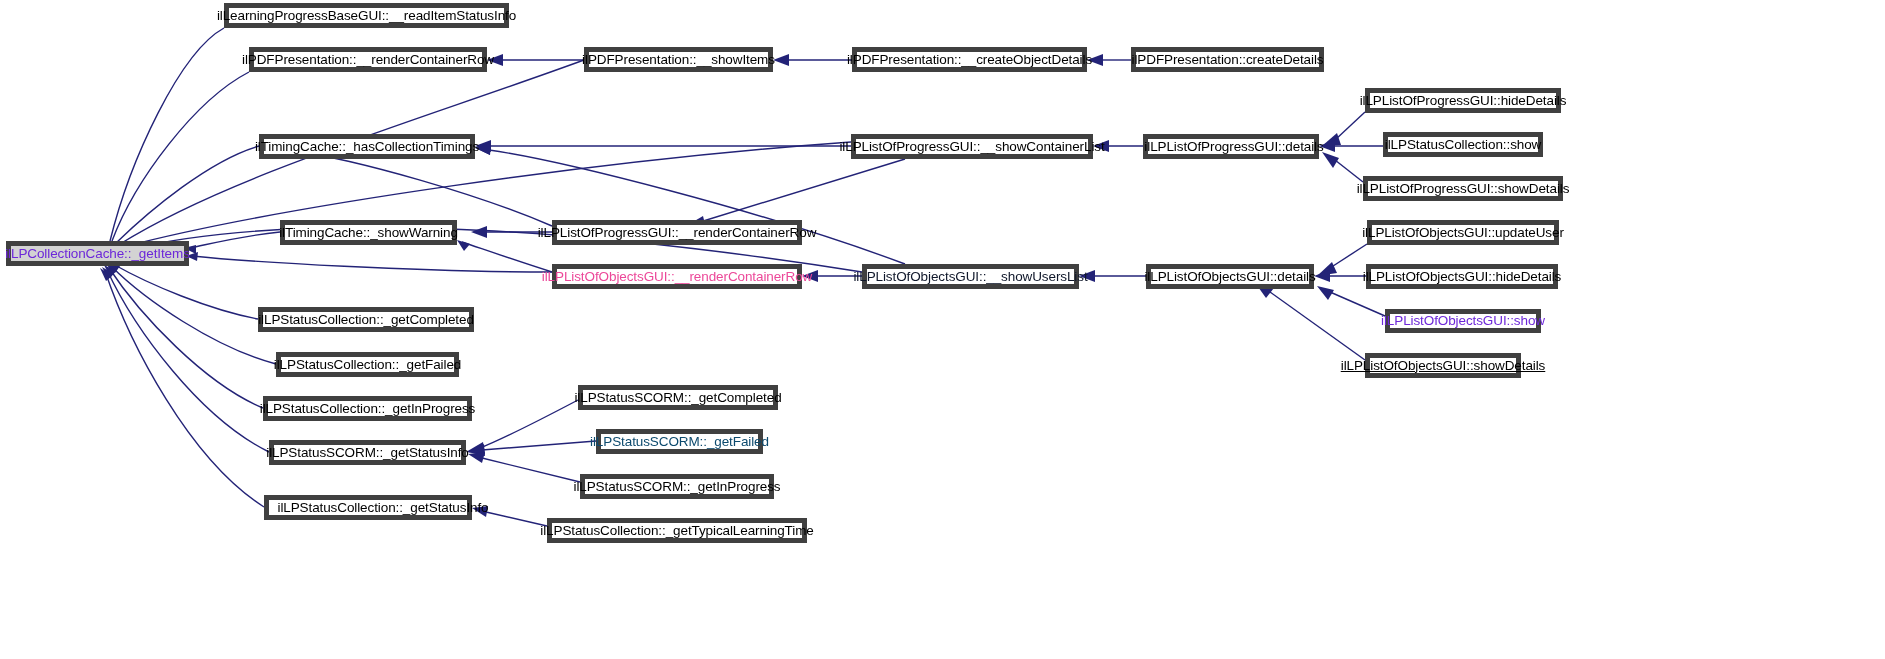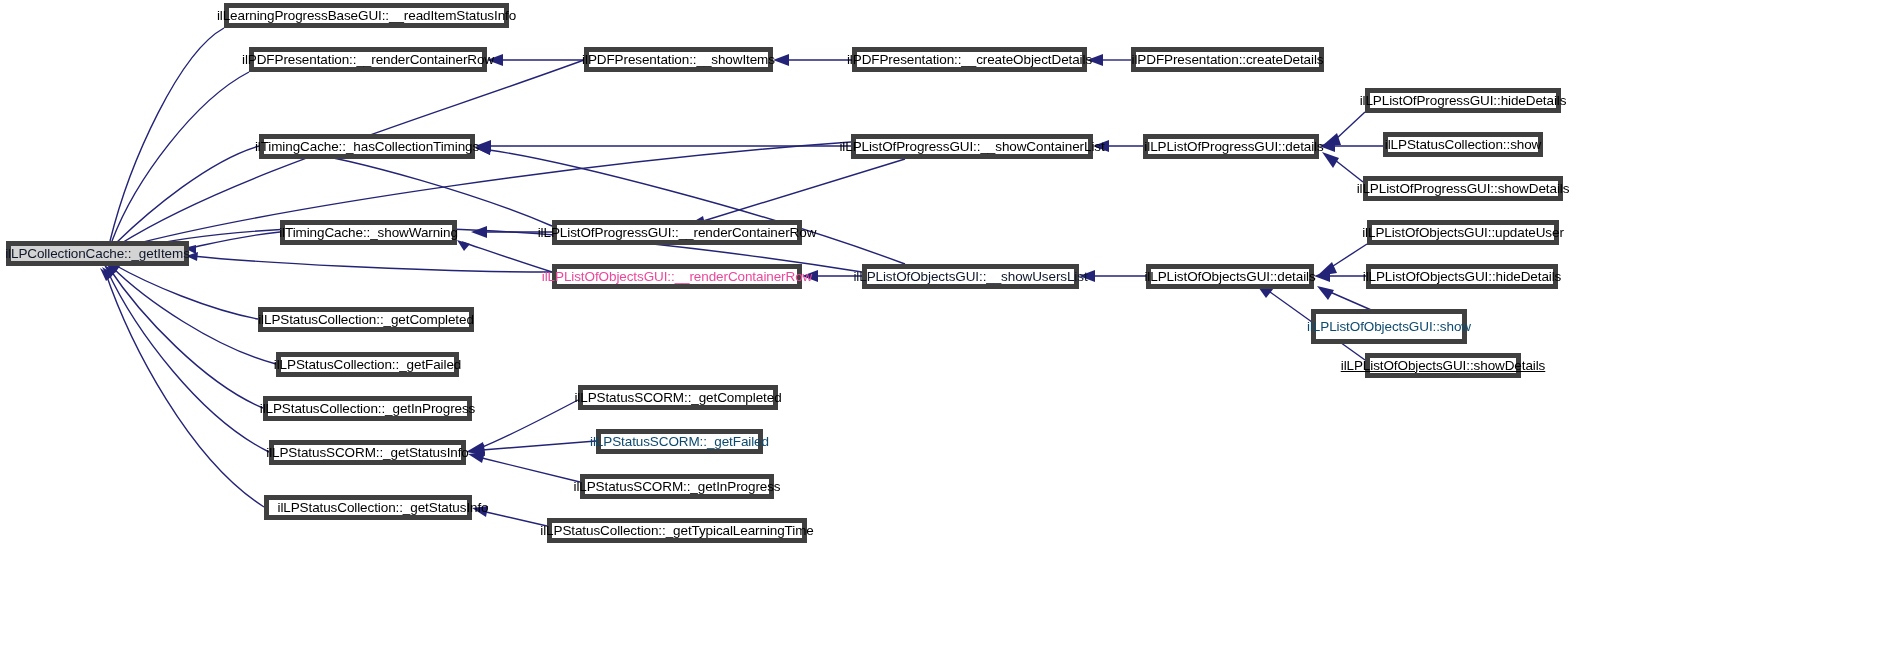--- a/index.html
+++ b/index.html
@@ -123,40 +123,40 @@
       <path class="edge-path" d="M578,400 C540,420 500,440 480,448" stroke="#232377"></path>
       <path class="edge-head" d="M466,452 L483,442 L485,454 Z" fill="#232377"></path>
       <path class="edge-path" d="M596,441 L482,450" stroke="#232377"></path>
       <path class="edge-head" d="M468,452 L484,444 L485,456 Z" fill="#232377"></path>
       <path class="edge-path" d="M580,482 L482,458" stroke="#232377"></path>
       <path class="edge-head" d="M468,454 L485,452 L482,463 Z" fill="#232377"></path>
       <path class="edge-path" d="M547,526 L486,512" stroke="#232377"></path>
       <path class="edge-head" d="M472,508 L488,506 L486,517 Z" fill="#232377"></path>
     </svg>
   <div id="node-layer">
-      <div class="node root" style="left: 6px; top: 241px; width: 183px; height: 25px; background: rgb(211, 211, 211); border-color: rgb(64, 64, 64); color: #0f172a;">ilLPCollectionCache::_getItems</div>
+      <div class="node root" style="left: 6px; top: 241px; width: 183px; height: 25px; background: rgb(211, 211, 211); border-color: rgb(64, 64, 64); color: #6d28d9;">ilLPCollectionCache::_getItems</div>
       <div class="node" style="left: 224px; top: 3px; width: 285px; height: 25px; background: rgb(255, 255, 255); border-color: rgb(64, 64, 64); color: rgb(0, 0, 0);">ilLearningProgressBaseGUI::__readItemStatusInfo</div>
       <div class="node" style="left: 249px; top: 47px; width: 238px; height: 25px; background: rgb(255, 255, 255); border-color: rgb(64, 64, 64); color: rgb(0, 0, 0);">ilPDFPresentation::__renderContainerRow</div>
       <div class="node" style="left: 584px; top: 47px; width: 189px; height: 25px; background: rgb(255, 255, 255); border-color: rgb(64, 64, 64); color: rgb(0, 0, 0);">ilPDFPresentation::__showItems</div>
       <div class="node" style="left: 852px; top: 47px; width: 235px; height: 25px; background: rgb(255, 255, 255); border-color: rgb(64, 64, 64); color: rgb(0, 0, 0);">ilPDFPresentation::__createObjectDetails</div>
       <div class="node" style="left: 1131px; top: 47px; width: 193px; height: 25px; background: rgb(255, 255, 255); border-color: rgb(64, 64, 64); color: rgb(0, 0, 0);">ilPDFPresentation::createDetails</div>
       <div class="node" style="left: 259px; top: 134px; width: 216px; height: 25px; background: rgb(255, 255, 255); border-color: rgb(64, 64, 64); color: rgb(0, 0, 0);">ilTimingCache::_hasCollectionTimings</div>
       <div class="node" style="left: 851px; top: 134px; width: 242px; height: 25px; background: rgb(255, 255, 255); border-color: rgb(64, 64, 64); color: rgb(0, 0, 0);">ilLPListOfProgressGUI::__showContainerList</div>
       <div class="node" style="left: 1143px; top: 134px; width: 176px; height: 25px; background: rgb(255, 255, 255); border-color: rgb(64, 64, 64); color: rgb(0, 0, 0); padding-left: 13px;">ilLPListOfProgressGUI::details</div>
       <div class="node" style="left: 1365px; top: 88px; width: 196px; height: 25px; background: rgb(255, 255, 255); border-color: rgb(64, 64, 64); color: rgb(0, 0, 0);">ilLPListOfProgressGUI::hideDetails</div>
       <div class="node" style="left: 1383px; top: 132px; width: 160px; height: 25px; background: rgb(255, 255, 255); border-color: rgb(64, 64, 64); color: rgb(0, 0, 0);">ilLPStatusCollection::show</div>
       <div class="node" style="left: 1363px; top: 176px; width: 200px; height: 25px; background: rgb(255, 255, 255); border-color: rgb(64, 64, 64); color: rgb(0, 0, 0);">ilLPListOfProgressGUI::showDetails</div>
       <div class="node" style="left: 280px; top: 220px; width: 177px; height: 25px; background: rgb(255, 255, 255); border-color: rgb(64, 64, 64); color: rgb(0, 0, 0);">ilTimingCache::_showWarning</div>
       <div class="node" style="left: 552px; top: 220px; width: 250px; height: 25px; background: rgb(255, 255, 255); border-color: rgb(64, 64, 64); color: rgb(0, 0, 0);">ilLPListOfProgressGUI::__renderContainerRow</div>
       <div class="node" style="left: 552px; top: 264px; width: 250px; height: 25px; background: rgb(255, 255, 255); border-color: rgb(64, 64, 64); color: #ec4899;">ilLPListOfObjectsGUI::__renderContainerRow</div>
       <div class="node" style="left: 862px; top: 264px; width: 217px; height: 25px; background: rgb(255, 255, 255); border-color: rgb(64, 64, 64); color: #0f172a;">ilLPListOfObjectsGUI::__showUsersList</div>
       <div class="node" style="left: 1146px; top: 264px; width: 168px; height: 25px; background: rgb(255, 255, 255); border-color: rgb(64, 64, 64); color: rgb(0, 0, 0);">ilLPListOfObjectsGUI::details</div>
       <div class="node" style="left: 1367px; top: 220px; width: 192px; height: 25px; background: rgb(255, 255, 255); border-color: rgb(64, 64, 64); color: rgb(0, 0, 0);">ilLPListOfObjectsGUI::updateUser</div>
       <div class="node" style="left: 1366px; top: 264px; width: 192px; height: 25px; background: rgb(255, 255, 255); border-color: rgb(64, 64, 64); color: rgb(0, 0, 0);">ilLPListOfObjectsGUI::hideDetails</div>
-      <div class="node" style="left: 1311px; top: 309px; width: 156px; height: 35px; background: rgb(255, 255, 255); border-color: rgb(64, 64, 64); color: #0c4a6e;">ilLPListOfObjectsGUI::show</div>
+      <div class="node" style="left: 1385px; top: 309px; width: 156px; height: 24px; background: rgb(255, 255, 255); border-color: rgb(64, 64, 64); color: #6d28d9;">ilLPListOfObjectsGUI::show</div>
       <div class="node" style="left: 1365px; top: 353px; width: 156px; height: 25px; background: rgb(255, 255, 255); border-color: rgb(64, 64, 64); color: rgb(0, 0, 0); text-decoration: underline;">ilLPListOfObjectsGUI::showDetails</div>
       <div class="node" style="left: 258px; top: 307px; width: 216px; height: 25px; background: rgb(255, 255, 255); border-color: rgb(64, 64, 64); color: rgb(0, 0, 0);">ilLPStatusCollection::_getCompleted</div>
       <div class="node" style="left: 276px; top: 352px; width: 183px; height: 25px; background: rgb(255, 255, 255); border-color: rgb(64, 64, 64); color: rgb(0, 0, 0);">ilLPStatusCollection::_getFailed</div>
       <div class="node" style="left: 263px; top: 396px; width: 209px; height: 25px; background: rgb(255, 255, 255); border-color: rgb(64, 64, 64); color: rgb(0, 0, 0);">ilLPStatusCollection::_getInProgress</div>
       <div class="node" style="left: 269px; top: 440px; width: 197px; height: 25px; background: rgb(255, 255, 255); border-color: rgb(64, 64, 64); color: rgb(0, 0, 0);">ilLPStatusSCORM::_getStatusInfo</div>
       <div class="node" style="left: 578px; top: 385px; width: 200px; height: 25px; background: rgb(255, 255, 255); border-color: rgb(64, 64, 64); color: rgb(0, 0, 0);">ilLPStatusSCORM::_getCompleted</div>
       <div class="node" style="left: 596px; top: 429px; width: 167px; height: 25px; background: rgb(255, 255, 255); border-color: rgb(64, 64, 64); color: #0c4a6e;">ilLPStatusSCORM::_getFailed</div>
       <div class="node" style="left: 580px; top: 474px; width: 194px; height: 25px; background: rgb(255, 255, 255); border-color: rgb(64, 64, 64); color: rgb(0, 0, 0);">ilLPStatusSCORM::_getInProgress</div>
       <div class="node" style="left: 264px; top: 495px; width: 208px; height: 25px; background: rgb(255, 255, 255); border-color: rgb(64, 64, 64); color: rgb(0, 0, 0); padding-left: 37px;">ilLPStatusCollection::_getStatusInfo</div>
       <div class="node" style="left: 547px; top: 518px; width: 260px; height: 25px; background: rgb(255, 255, 255); border-color: rgb(64, 64, 64); color: rgb(0, 0, 0);">ilLPStatusCollection::_getTypicalLearningTime</div>

